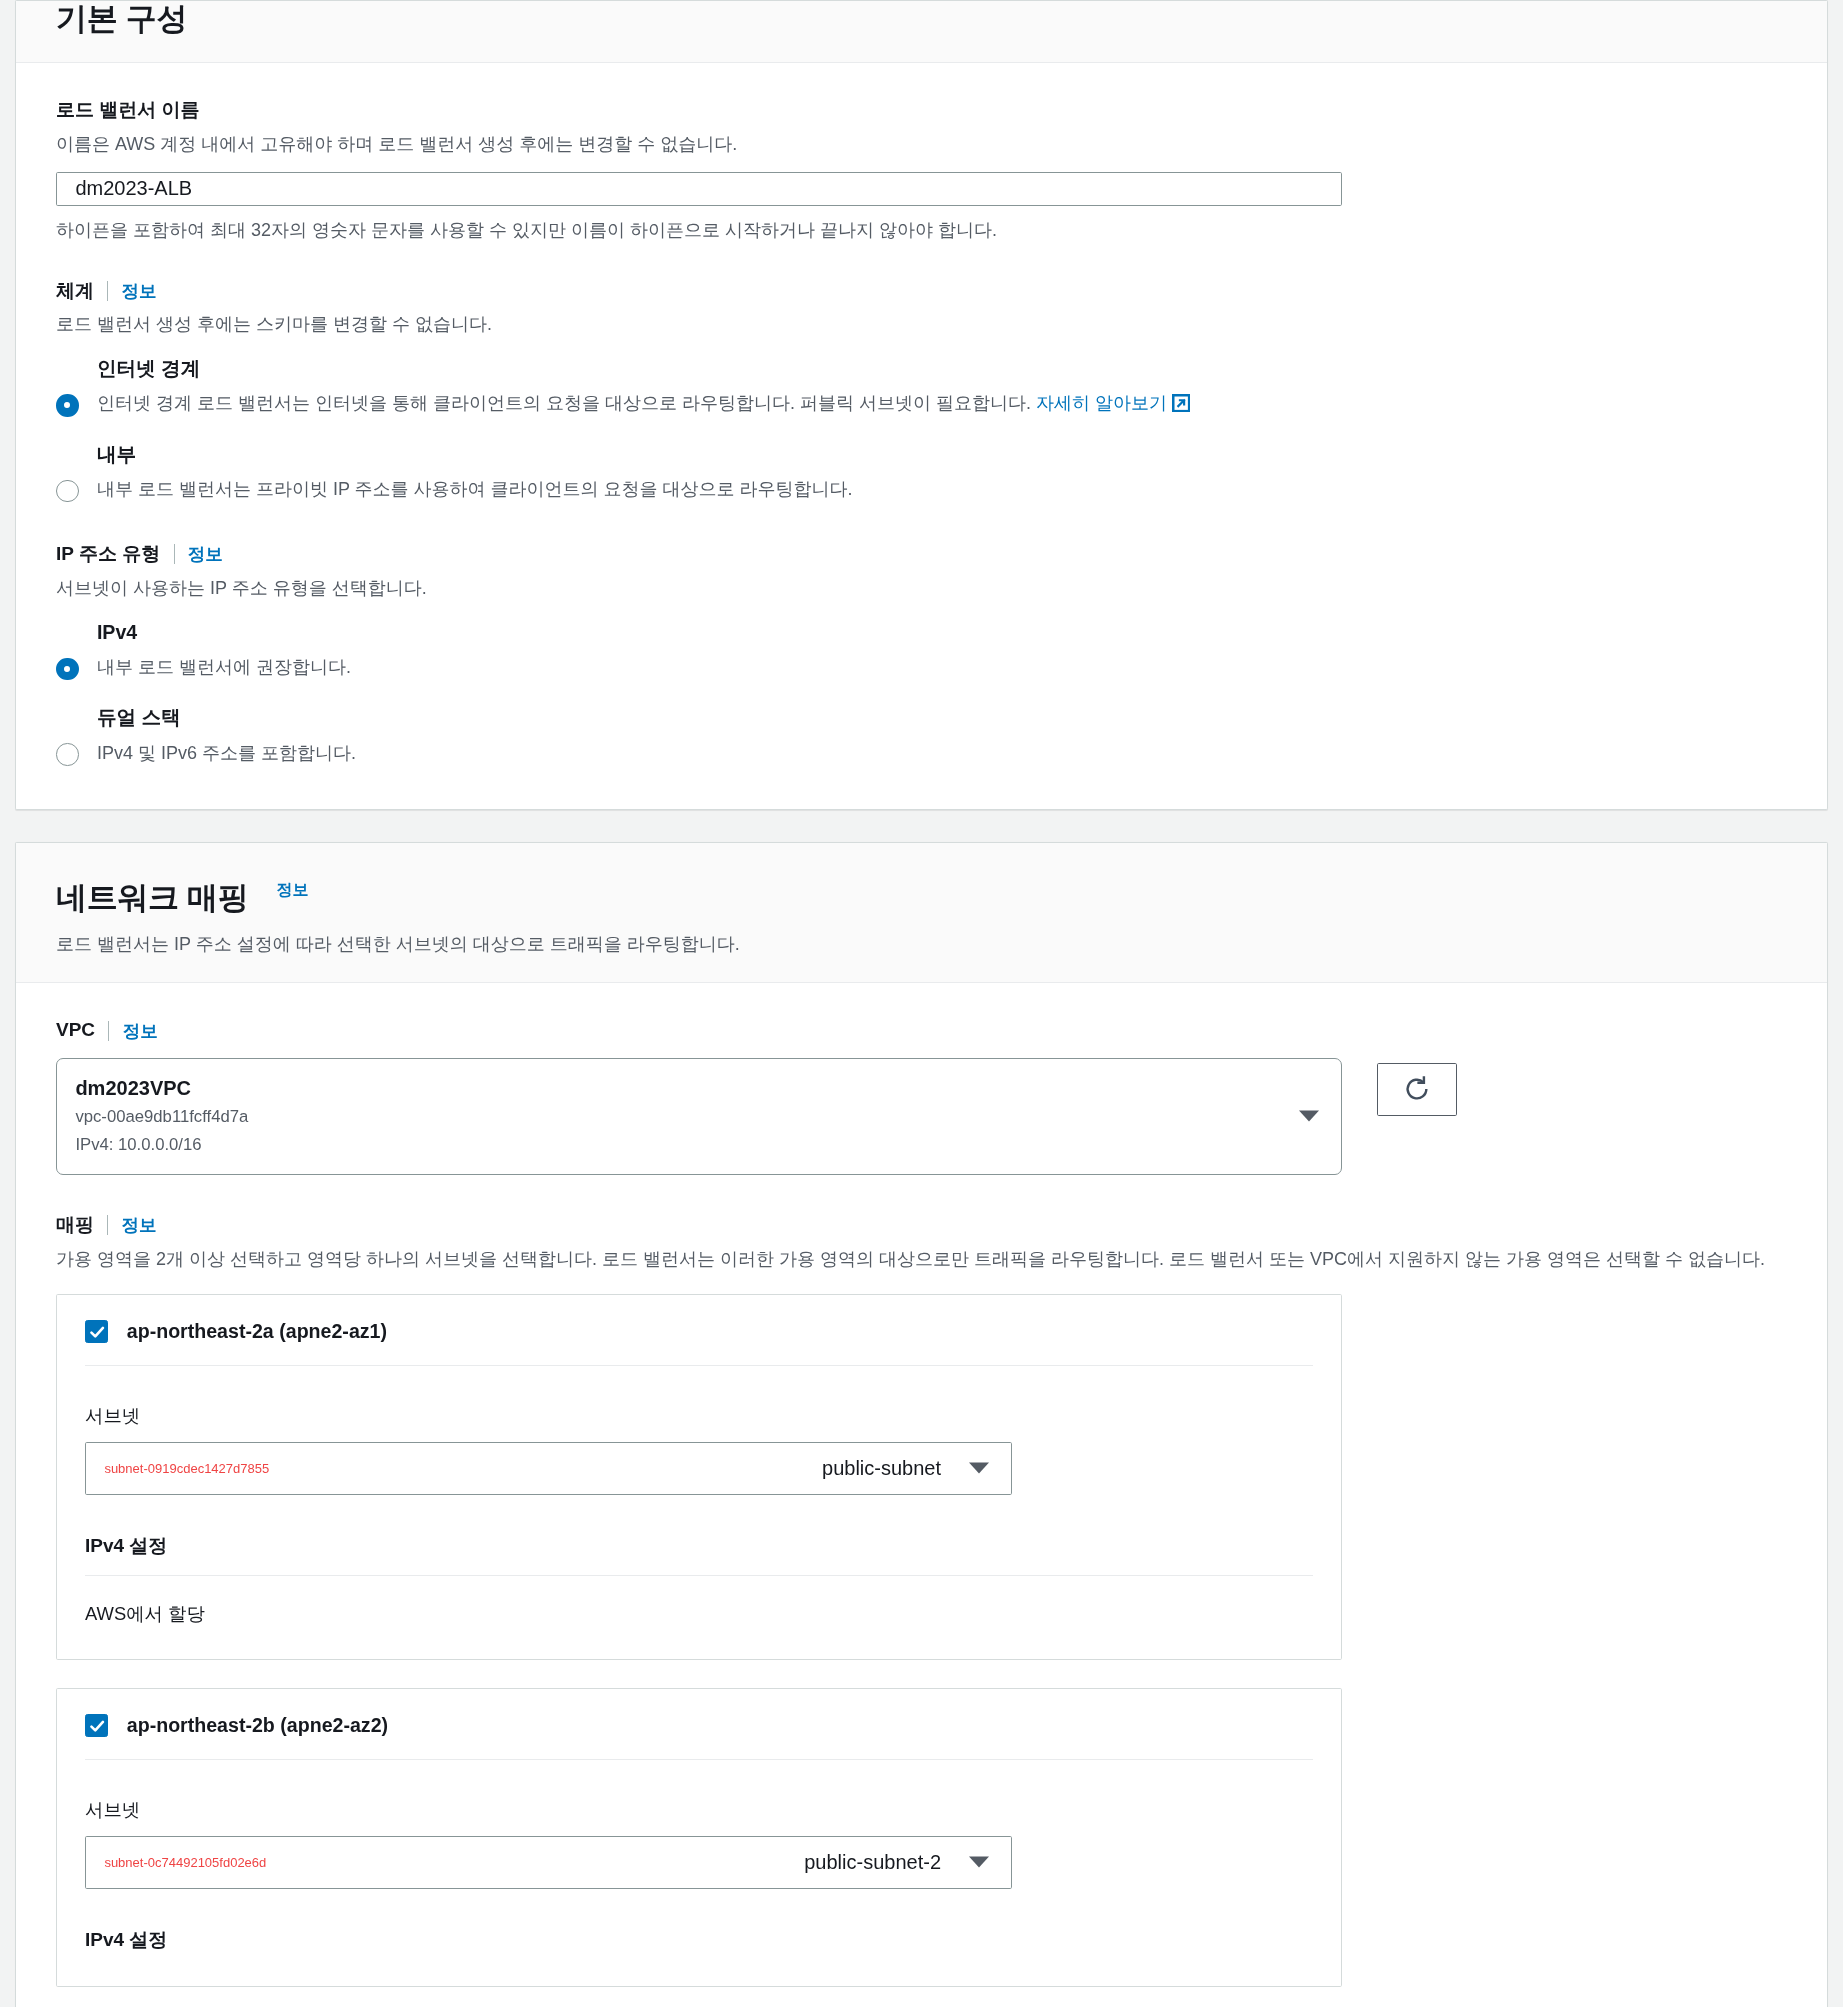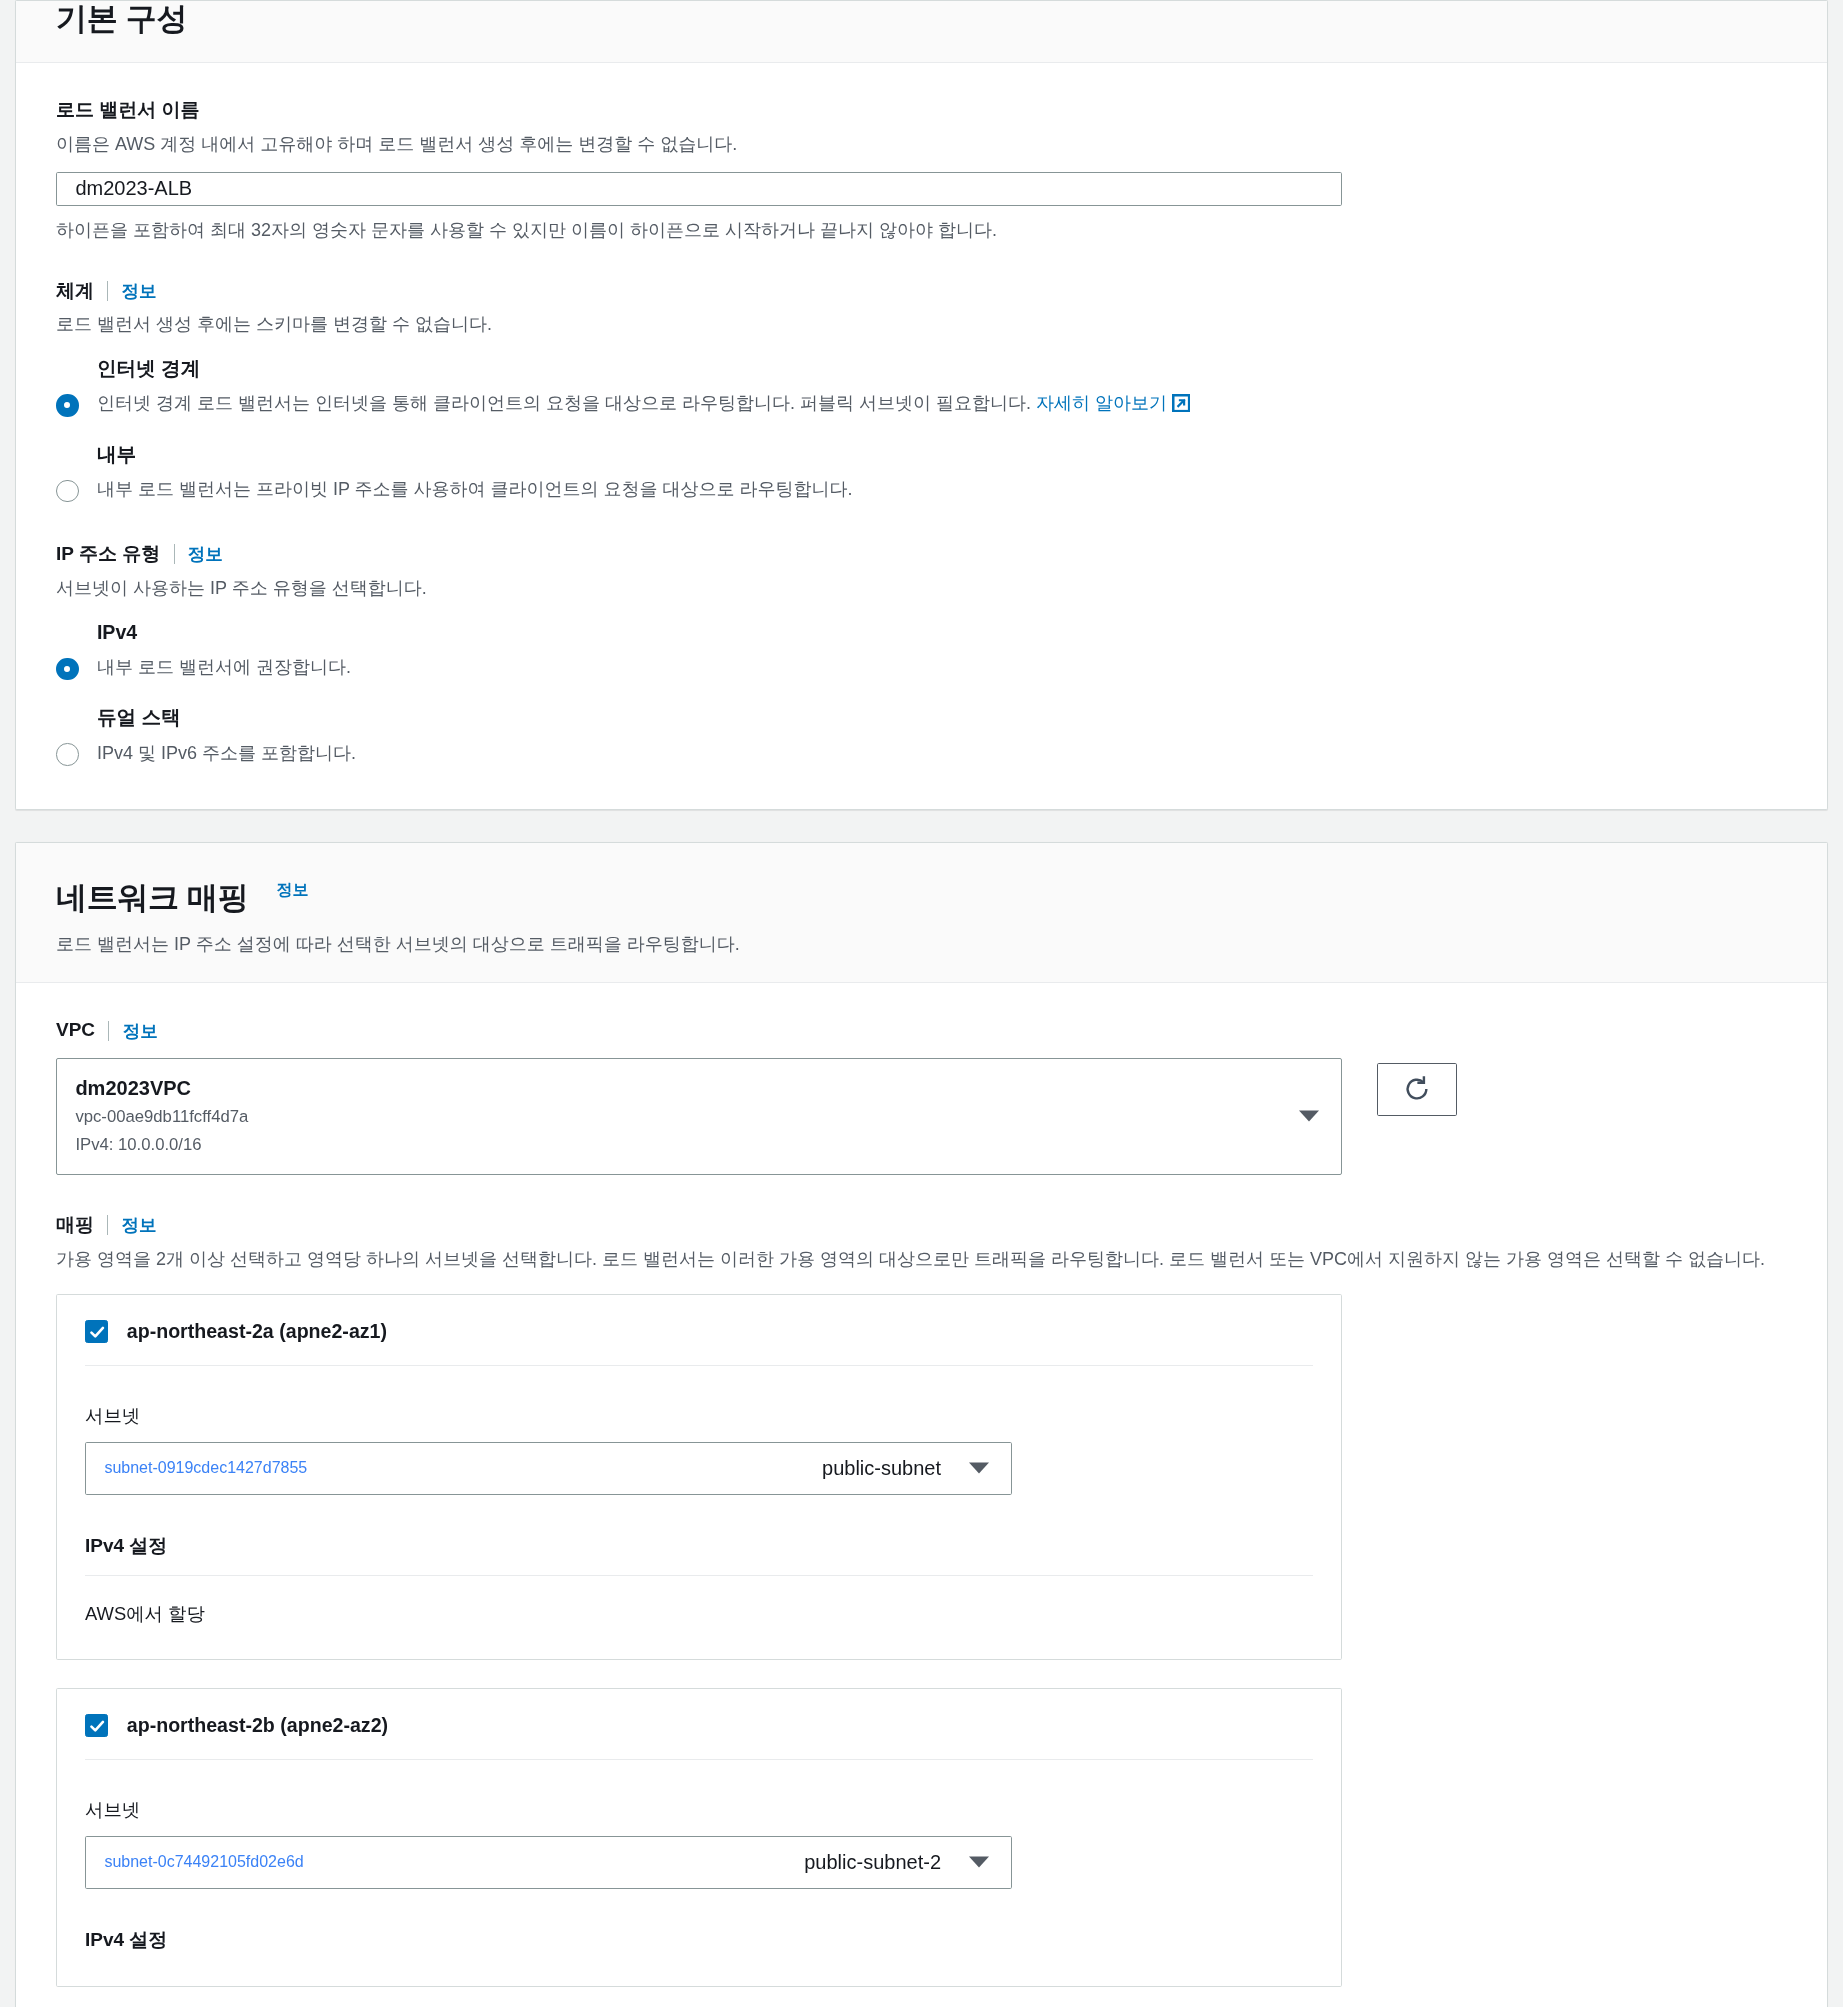--- a/index.html
+++ b/index.html
@@ -152,21 +152,21 @@
   }
   .ext-icon svg { display: block; }
 
   
   .select-row { display: flex; align-items: flex-start; gap: 35px; margin-top: 15px; }
   .select-box {
     position: relative;
     width: 1286px;
     min-height: 99px;
     border: 0.8px solid #879596;
-    border-radius: 2px;
+    border-radius: 7px;
     background: #fff;
     padding: 16.7px 58px 16.7px 18.4px;
     cursor: pointer;
   }
   .select-primary {
     font-size: 20px;
     font-weight: bold;
     color: #16191f;
     line-height: 1.25;
   }
@@ -244,22 +244,22 @@
     margin-top: 13.4px;
     border: 0.8px solid #879596;
     border-radius: 1.7px;
     background: #fff;
     display: flex;
     align-items: center;
     padding: 0 58px 0 18.4px;
     cursor: pointer;
   }
   .subnet-id {
-    font-size: 16px;
-    color: #3b82f6;
+    font-size: 13px;
+    color: #ef4444;
     flex: 1 1 auto;
   }
   .subnet-alias {
     font-size: 20px;
     color: #16191f;
     margin-right: 12px;
     text-align: center;
   }
   .ipv4-heading {
     font-size: 19px;

